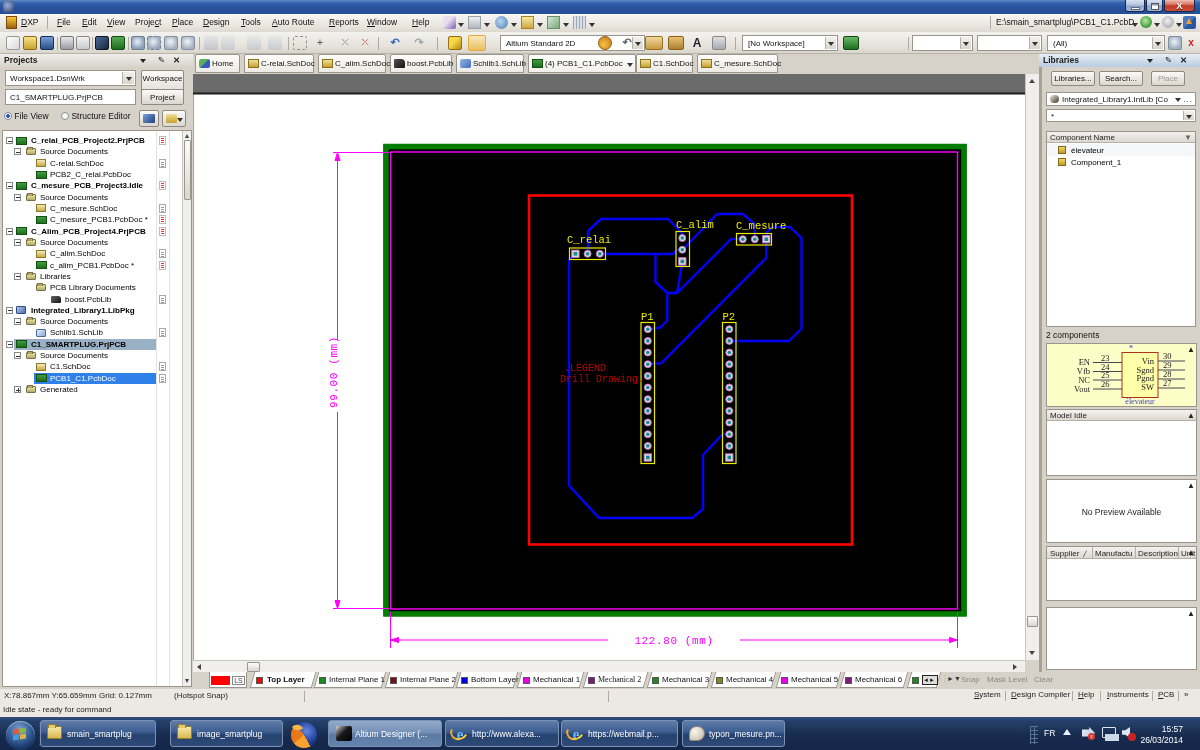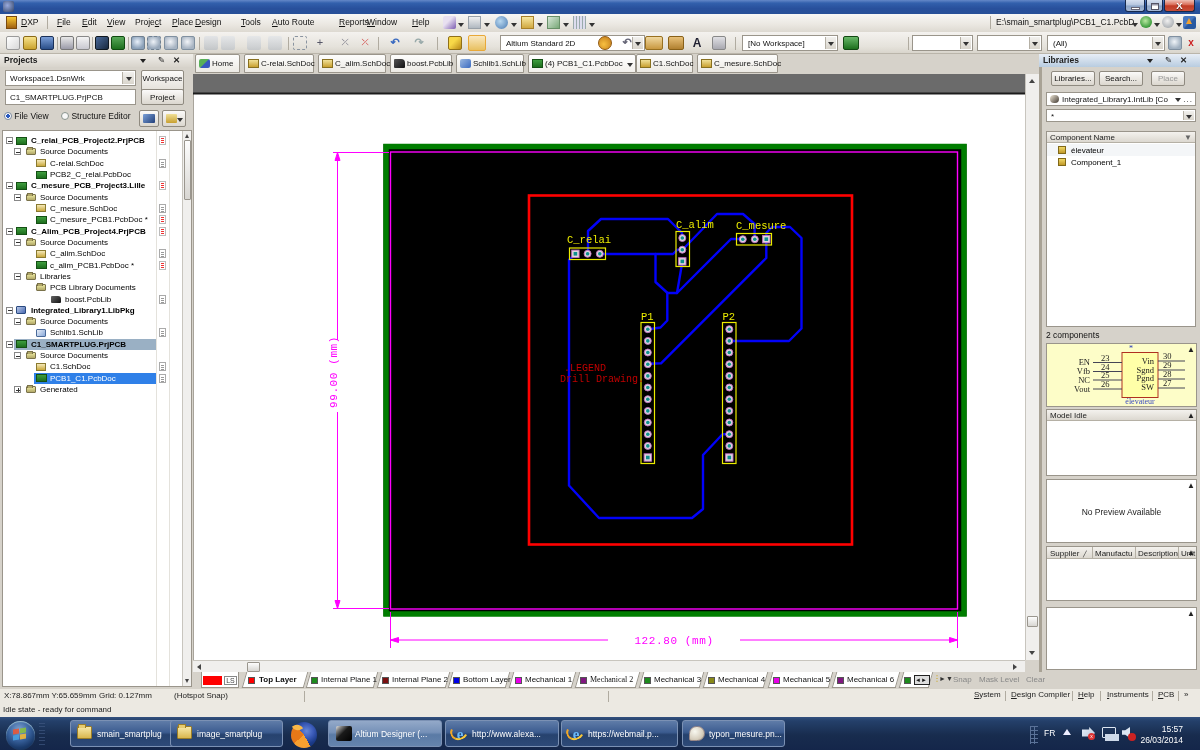--- a/index.html
+++ b/index.html
@@ -46,21 +46,21 @@
 .redico:before{content:"";position:absolute;left:1px;top:1px;right:1px;height:6px;background:repeating-linear-gradient(180deg,#e33 0,#e33 1px,#fff 1px,#fff 2px);}
 .grayico{position:absolute;width:7px;height:9px;background:#fff;border:1px solid #aaa;top:1px;}
 .grayico:before{content:"";position:absolute;left:1px;top:2px;right:1px;height:1px;background:#999;box-shadow:0 2px 0 #999,0 4px 0 #999;}
 
 #canvas{left:193px;top:74px;width:832px;height:598px;background:#fff;}
 
 .sb{position:absolute;background:#f0efed;}
 .sbthumb{position:absolute;background:linear-gradient(180deg,#fdfdfd,#d8d6d2);border:1px solid #9a968e;border-radius:1px;}
 .sbarr{position:absolute;width:0;height:0;}
 
-#layerbar{left:200px;top:672px;width:910px;height:17px;background:#d6d2ca;font-size:8px;}
+#layerbar{left:208px;top:672px;width:910px;height:17px;background:#d6d2ca;font-size:8px;}
 .ltab{position:absolute;top:0;height:16px;background:#fff;border:1px solid #9a958b;border-top:none;transform:skewX(-16deg);z-index:1;}
 .ltxt{position:absolute;top:3px;font-size:8px;color:#111;white-space:nowrap;z-index:2;}
 .lsw{position:absolute;top:4.5px;width:7px;height:7px;border:1px solid #555;z-index:2;}
 
 #statusbar{left:0;top:689px;width:1200px;height:28px;background:#ece9e2;font-size:8px;color:#222;}
 
 #taskbar{left:0;top:717px;width:1200px;height:33px;background:linear-gradient(180deg,#33507e 0%,#24406a 12%,#182c4e 55%,#14264a 100%);}
 .task{position:absolute;top:3px;height:27px;border:1px solid #7b91b4;border-radius:3px;background:linear-gradient(180deg,#5f7ca8 0%,#3c5c90 45%,#26426e 55%,#2e4a78 100%);color:#fff;font-size:8.5px;}
 .task span{position:absolute;left:26px;top:8px;white-space:nowrap;}
 .tfold{position:absolute;left:6px;top:5px;width:15px;height:13px;background:linear-gradient(180deg,#f7e8a8,#d9b74e);border:1px solid #9a7d28;border-radius:1px;}
@@ -81,24 +81,24 @@
 
 <div id="menubar" class="abs">
 <div class="mitem" style="left:6px;top:2px;width:11px;height:13px;background:linear-gradient(180deg,#f8c832,#a06010);border:1px solid #7a4a10;"></div>
 <div class="mitem" style="left:21px;"><u>D</u>XP</div>
 <div class="sep" style="left:47px;top:2px;height:13px;"></div>
 <div class="mitem" style="left:57px;"><u>F</u>ile</div>
 <div class="mitem" style="left:82px;"><u>E</u>dit</div>
 <div class="mitem" style="left:107px;"><u>V</u>iew</div>
 <div class="mitem" style="left:135px;">Proje<u>c</u>t</div>
 <div class="mitem" style="left:172px;"><u>P</u>lace</div>
-<div class="mitem" style="left:195px;"><u>D</u>esign</div>
+<div class="mitem" style="left:203px;"><u>D</u>esign</div>
 <div class="mitem" style="left:241px;"><u>T</u>ools</div>
 <div class="mitem" style="left:272px;"><u>A</u>uto Route</div>
-<div class="mitem" style="left:339px;"><u>R</u>eports</div>
+<div class="mitem" style="left:329px;"><u>R</u>eports</div>
 <div class="mitem" style="left:367px;"><u>W</u>indow</div>
 <div class="mitem" style="left:412px;"><u>H</u>elp</div>
 <div class="mitem" style="left:443px;top:2px;width:13px;height:13px;background:linear-gradient(135deg,#e8e0f0 40%,#7a5ab0);border-radius:2px;"></div>
     <span class="carr" style="left:458px;top:9px;"></span>
 <div class="mitem" style="left:468px;top:2px;width:13px;height:13px;background:linear-gradient(180deg,#f0f0f0,#b0b8c0);border:1px solid #98a0a8;"></div>
     <span class="carr" style="left:484px;top:9px;"></span>
 <div class="mitem" style="left:495px;top:2px;width:13px;height:13px;border-radius:7px;background:radial-gradient(circle at 40% 40%,#b8d8f0,#4878b0);"></div>
     <span class="carr" style="left:511px;top:9px;"></span>
 <div class="mitem" style="left:521px;top:2px;width:13px;height:13px;background:linear-gradient(180deg,#f8e8a0,#d0a840);border:1px solid #a88028;"></div>
     <span class="carr" style="left:537px;top:9px;"></span>
@@ -267,21 +267,21 @@
           <span class="txt" style="left:47px;font-weight:normal;color:#000;">C-relai.SchDoc</span>
           <i class="grayico" style="left:156px;"></i>
         </div>
 <div class="trow" style="top:38.0px;">
           <i class="pcbico" style="left:33px;"></i>
           <span class="txt" style="left:47px;font-weight:normal;color:#000;">PCB2_C_relai.PcbDoc</span>
         </div>
 <div class="trow" style="top:49.3px;">
           <i class="pm" style="left:3px;"></i>
           <i class="pcbico" style="left:13px;"></i>
-          <span class="txt" style="left:28px;font-weight:bold;color:#000;">C_mesure_PCB_Project3.Lille</span>
+          <span class="txt" style="left:28px;font-weight:bold;color:#000;">C_mesure_PCB_Project3.Idle</span>
           <i class="redico" style="left:156px;"></i>
         </div>
 <div class="trow" style="top:60.6px;">
           <i class="pm" style="left:11px;"></i>
           <i class="fold" style="left:23px;"></i>
           <span class="txt" style="left:37px;font-weight:normal;color:#000;">Source Documents</span>
         </div>
 <div class="trow" style="top:71.9px;">
           <i class="schico" style="left:33px;"></i>
           <span class="txt" style="left:47px;font-weight:normal;color:#000;">C_mesure.SchDoc</span>
@@ -687,21 +687,21 @@
 <div id="taskbar" class="abs">
 <div style="position:absolute;left:6px;top:4px;width:29px;height:29px;border-radius:15px;background:radial-gradient(circle at 45% 30%,#7ea2d0 0%,#3a64a0 40%,#1a3a6a 70%,#102648 100%);box-shadow:inset 0 1px 1px #9bc;"></div>
 <div style="position:absolute;left:14px;top:12px;width:13px;height:12px;background:conic-gradient(from 0deg at 50% 50%, #f0a838 0 90deg, #58b0e8 90deg 180deg, #98c848 180deg 270deg, #e86848 270deg 360deg);border-radius:2px;transform:rotate(0deg);clip-path:polygon(0 15%,45% 8%,45% 45%,0 50%,0 15%) ;opacity:0;"></div>
 <div style="position:absolute;left:13px;top:11px;width:14px;height:13px;opacity:.9;">
 <i style="position:absolute;left:0;top:1px;width:6px;height:5px;background:#e85838;transform:skewY(-8deg);"></i>
 <i style="position:absolute;left:7px;top:0;width:6px;height:5px;background:#88c040;transform:skewY(-8deg);"></i>
 <i style="position:absolute;left:0;top:7px;width:6px;height:5px;background:#48a0e0;transform:skewY(-8deg);"></i>
 <i style="position:absolute;left:7px;top:6px;width:6px;height:5px;background:#f0b838;transform:skewY(-8deg);"></i>
 </div>
 <div style="position:absolute;left:39px;top:6px;width:10px;height:24px;background:repeating-linear-gradient(180deg,#3e5680 0,#3e5680 1px,transparent 1px,transparent 3.5px);opacity:.7;width:6px;"></div>
-<div class="task" style="left:70px;width:116px;">
+<div class="task" style="left:40px;width:116px;">
       <i class="tfold"></i>
       <span>smain_smartplug</span>
     </div>
 <div class="task" style="left:170px;width:113px;">
       <i class="tfold"></i>
       <span>image_smartplug</span>
     </div>
 <div style="position:absolute;left:291px;top:5px;width:26px;height:26px;border-radius:13px;background:radial-gradient(circle at 60% 35%,#6888d8 0%,#3a5ab8 30%,#1a3a88 55%,#102a60 100%);"></div>
 <div style="position:absolute;left:291px;top:5px;width:26px;height:26px;border-radius:13px;background:conic-gradient(from 150deg at 50% 50%,#f8a030 0 80deg,#e87818 80deg 170deg,transparent 170deg 360deg);"></div>
 <div style="position:absolute;left:293px;top:7px;width:9px;height:7px;border-radius:0 8px 0 8px;background:#f8b848;transform:rotate(-30deg);"></div>

